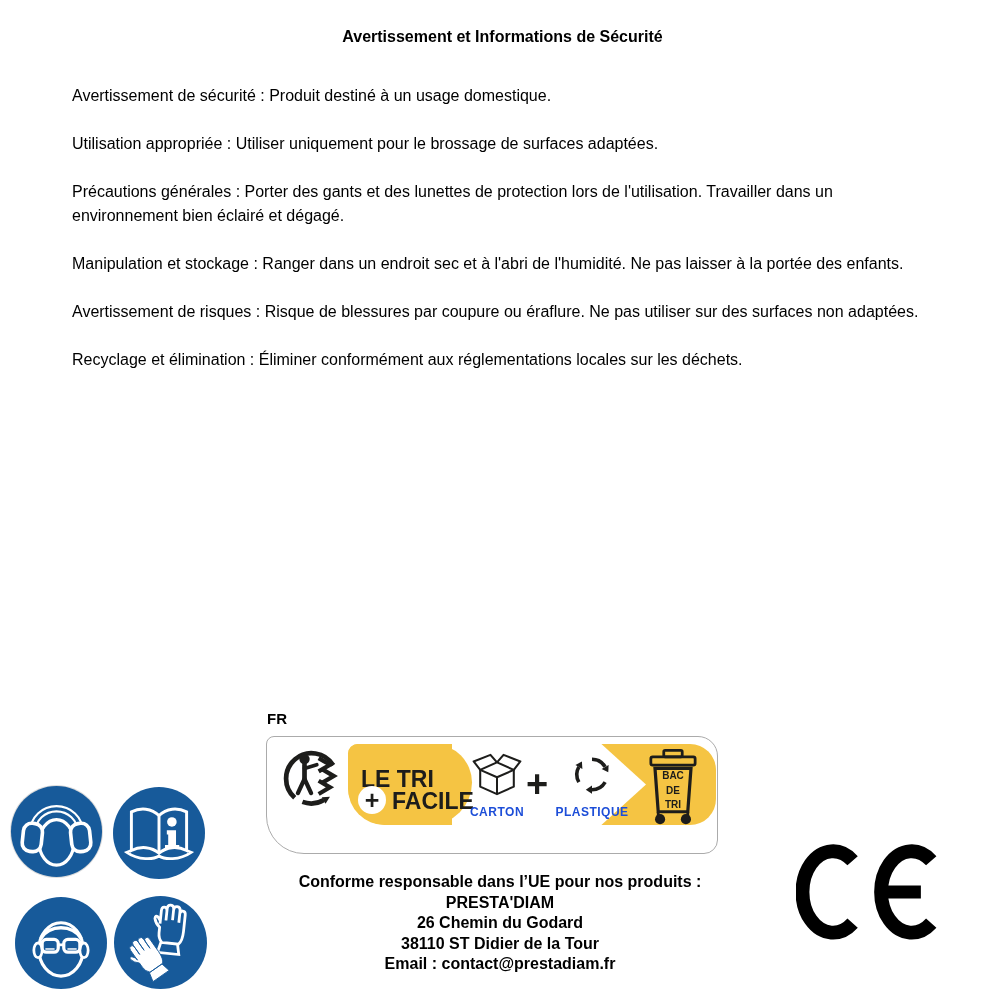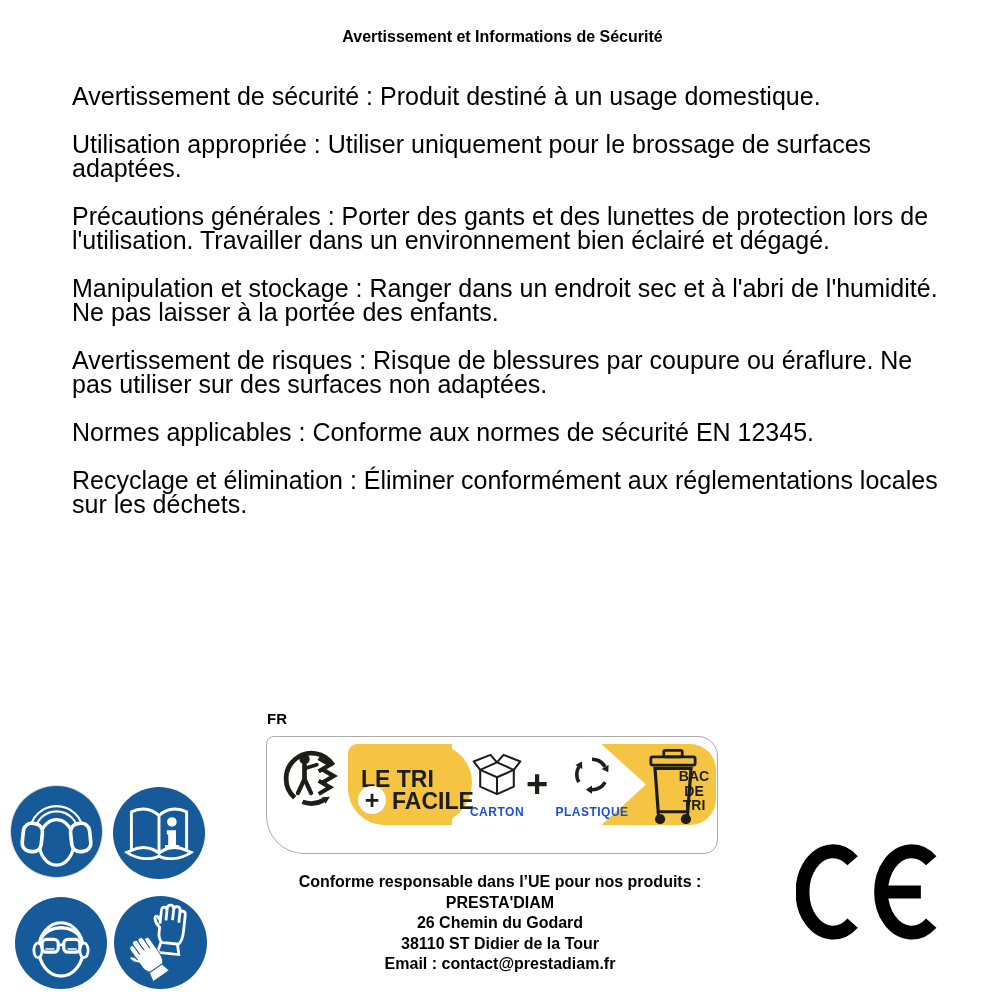--- a/index.html
+++ b/index.html
@@ -3,21 +3,21 @@
 <meta charset="utf-8">
 <style>
   html,body{margin:0;padding:0;background:#fff;}
   .page{position:relative;width:1005px;height:1005px;background:#fff;overflow:hidden;
         font-family:"Liberation Sans",sans-serif;color:#000;padding-left:32px;}
 
   .doc-title{position:absolute;top:28px;left:0;width:1005px;text-align:center;
              font-size:16px;font-weight:bold;}
 
   .content{position:absolute;left:72px;top:84px;width:868px;}
-  .content p{margin:0 0 24px 0;font-size:25px;line-height:24px;}
+  .content p{margin:0 0 24px 0;font-size:16px;line-height:24px;}
 
   
   .picto{position:absolute;border-radius:50%;background:#175A9A;}
   .picto svg{display:block;width:100%;height:100%;}
   .picto.ringed{box-shadow:0 0 0 1px #dcdcdc;}
 
   
   .fr-label{position:absolute;left:267px;top:710px;font-size:15px;font-weight:bold;}
   .tri-box{position:absolute;left:266px;top:736px;width:452px;height:118px;background:#fff;
            border:1.5px solid #ABABAB;border-radius:8px 20px 14px 38px;box-sizing:border-box;}
@@ -31,22 +31,22 @@
   .tri-word1{position:absolute;left:361px;top:758px;font-size:23px;font-weight:bold;color:#1d1d1b;z-index:4;margin-top:8px;}
   .tri-plus-circle{position:absolute;left:358px;top:786px;width:28px;height:28px;border-radius:50%;
             background:#fff;z-index:4;text-align:center;font-size:25px;font-weight:bold;
             line-height:28px;color:#1d1d1b;}
   .tri-word2{position:absolute;left:392px;top:788px;font-size:23px;font-weight:bold;color:#1d1d1b;z-index:4;}
   .mat-group{position:absolute;top:751px;z-index:4;text-align:center;}
   .mat-group svg{display:block;margin:0 auto;}
   .mat-label{font-size:12px;font-weight:bold;letter-spacing:0.5px;color:#1d4ed8;margin-top:7px;}
   .mat-plus{position:absolute;left:526px;top:763px;font-size:38px;font-weight:bold;color:#1d1d1b;z-index:4;}
   .bin{position:absolute;left:649px;top:749px;width:48px;height:78px;z-index:3;}
-  .bin-text{position:absolute;left:676px;top:769px;width:36px;z-index:4;text-align:center;
-            font-size:14px;line-height:14.5px;font-weight:bold;color:#1d1d1b;}
+  .bin-text{position:absolute;left:655px;top:769px;width:36px;z-index:4;text-align:center;
+            font-size:10px;line-height:14.5px;font-weight:bold;color:#1d1d1b;}
   .tri-instruction{position:absolute;left:400px;top:828px;width:312px;text-align:right;z-index:2;
             font-size:17px;font-weight:bold;font-style:italic;color:#1d1d1b;}
 
   .responsible{position:absolute;left:242px;top:872px;width:516px;text-align:center;
             font-size:16px;font-weight:bold;line-height:20.5px;}
   .responsible div{white-space:nowrap;}
 
   .ce{position:absolute;left:796px;top:842px;width:148px;height:98px;}
   .ce svg{display:block;width:100%;height:100%;}
 </style>
@@ -56,21 +56,20 @@
 <div class="page">
 
   <div class="doc-title">Avertissement et Informations de Sécurité</div>
 
   <div class="content">
     <p>Avertissement de sécurité : Produit destiné à un usage domestique.</p>
     <p>Utilisation appropriée : Utiliser uniquement pour le brossage de surfaces adaptées.</p>
     <p>Précautions générales : Porter des gants et des lunettes de protection lors de l'utilisation. Travailler dans un environnement bien éclairé et dégagé.</p>
     <p>Manipulation et stockage : Ranger dans un endroit sec et à l'abri de l'humidité. Ne pas laisser à la portée des enfants.</p>
     <p>Avertissement de risques : Risque de blessures par coupure ou éraflure. Ne pas utiliser sur des surfaces non adaptées.</p>
-    <p>Normes applicables : Conforme aux normes de sécurité EN 12345.</p>
     <p>Recyclage et élimination : Éliminer conformément aux réglementations locales sur les déchets.</p>
   </div>
 
   <div class="picto ringed" style="left:11px;top:786px;width:91px;height:91px;">
     <svg viewBox="0 0 100 100">
       <path d="M24 50 A26 25 0 0 1 76 50" fill="none" stroke="#fff" stroke-width="8"></path>
       <path d="M24 50 A26 25 0 0 1 76 50" fill="none" stroke="#175A9A" stroke-width="3.5"></path>
       <ellipse cx="50" cy="62" rx="19" ry="25" fill="none" stroke="#fff" stroke-width="3.5"></ellipse>
       <rect x="13" y="41" width="21" height="31" rx="9" fill="#175A9A" stroke="#fff" stroke-width="4" transform="rotate(6 23 56)"></rect>
       <rect x="66" y="41" width="21" height="31" rx="9" fill="#175A9A" stroke="#fff" stroke-width="4" transform="rotate(-6 77 56)"></rect>

